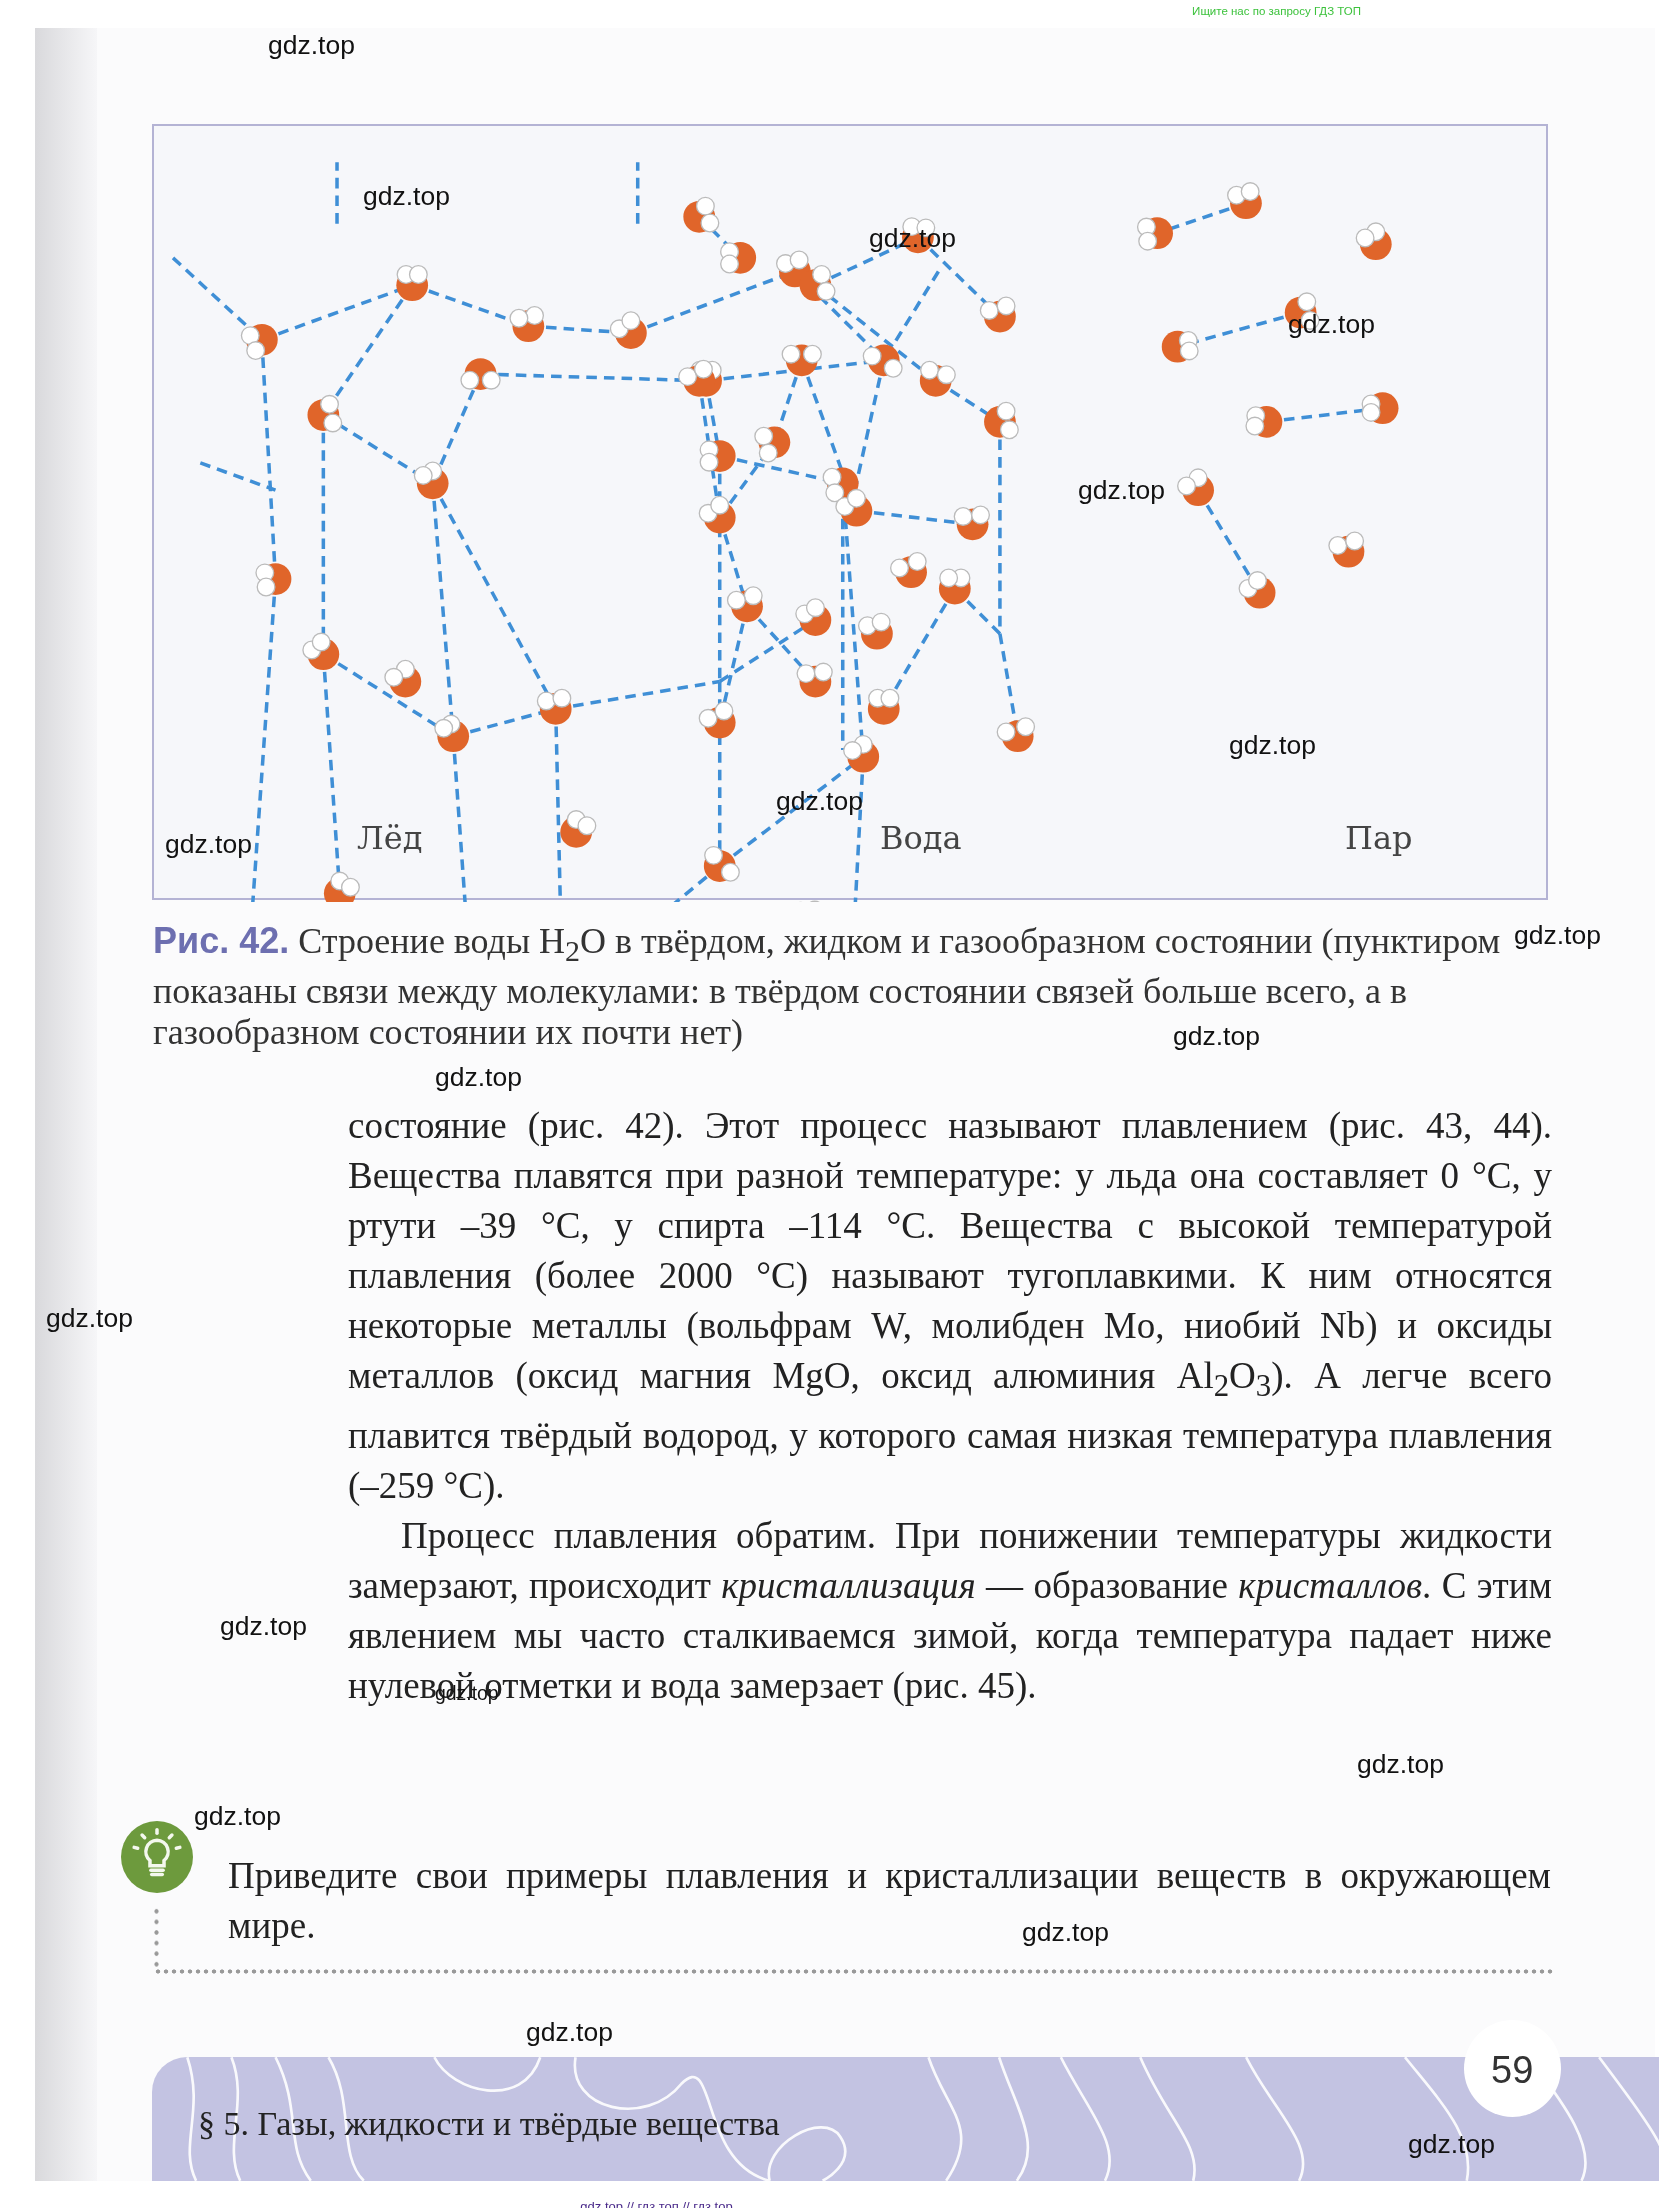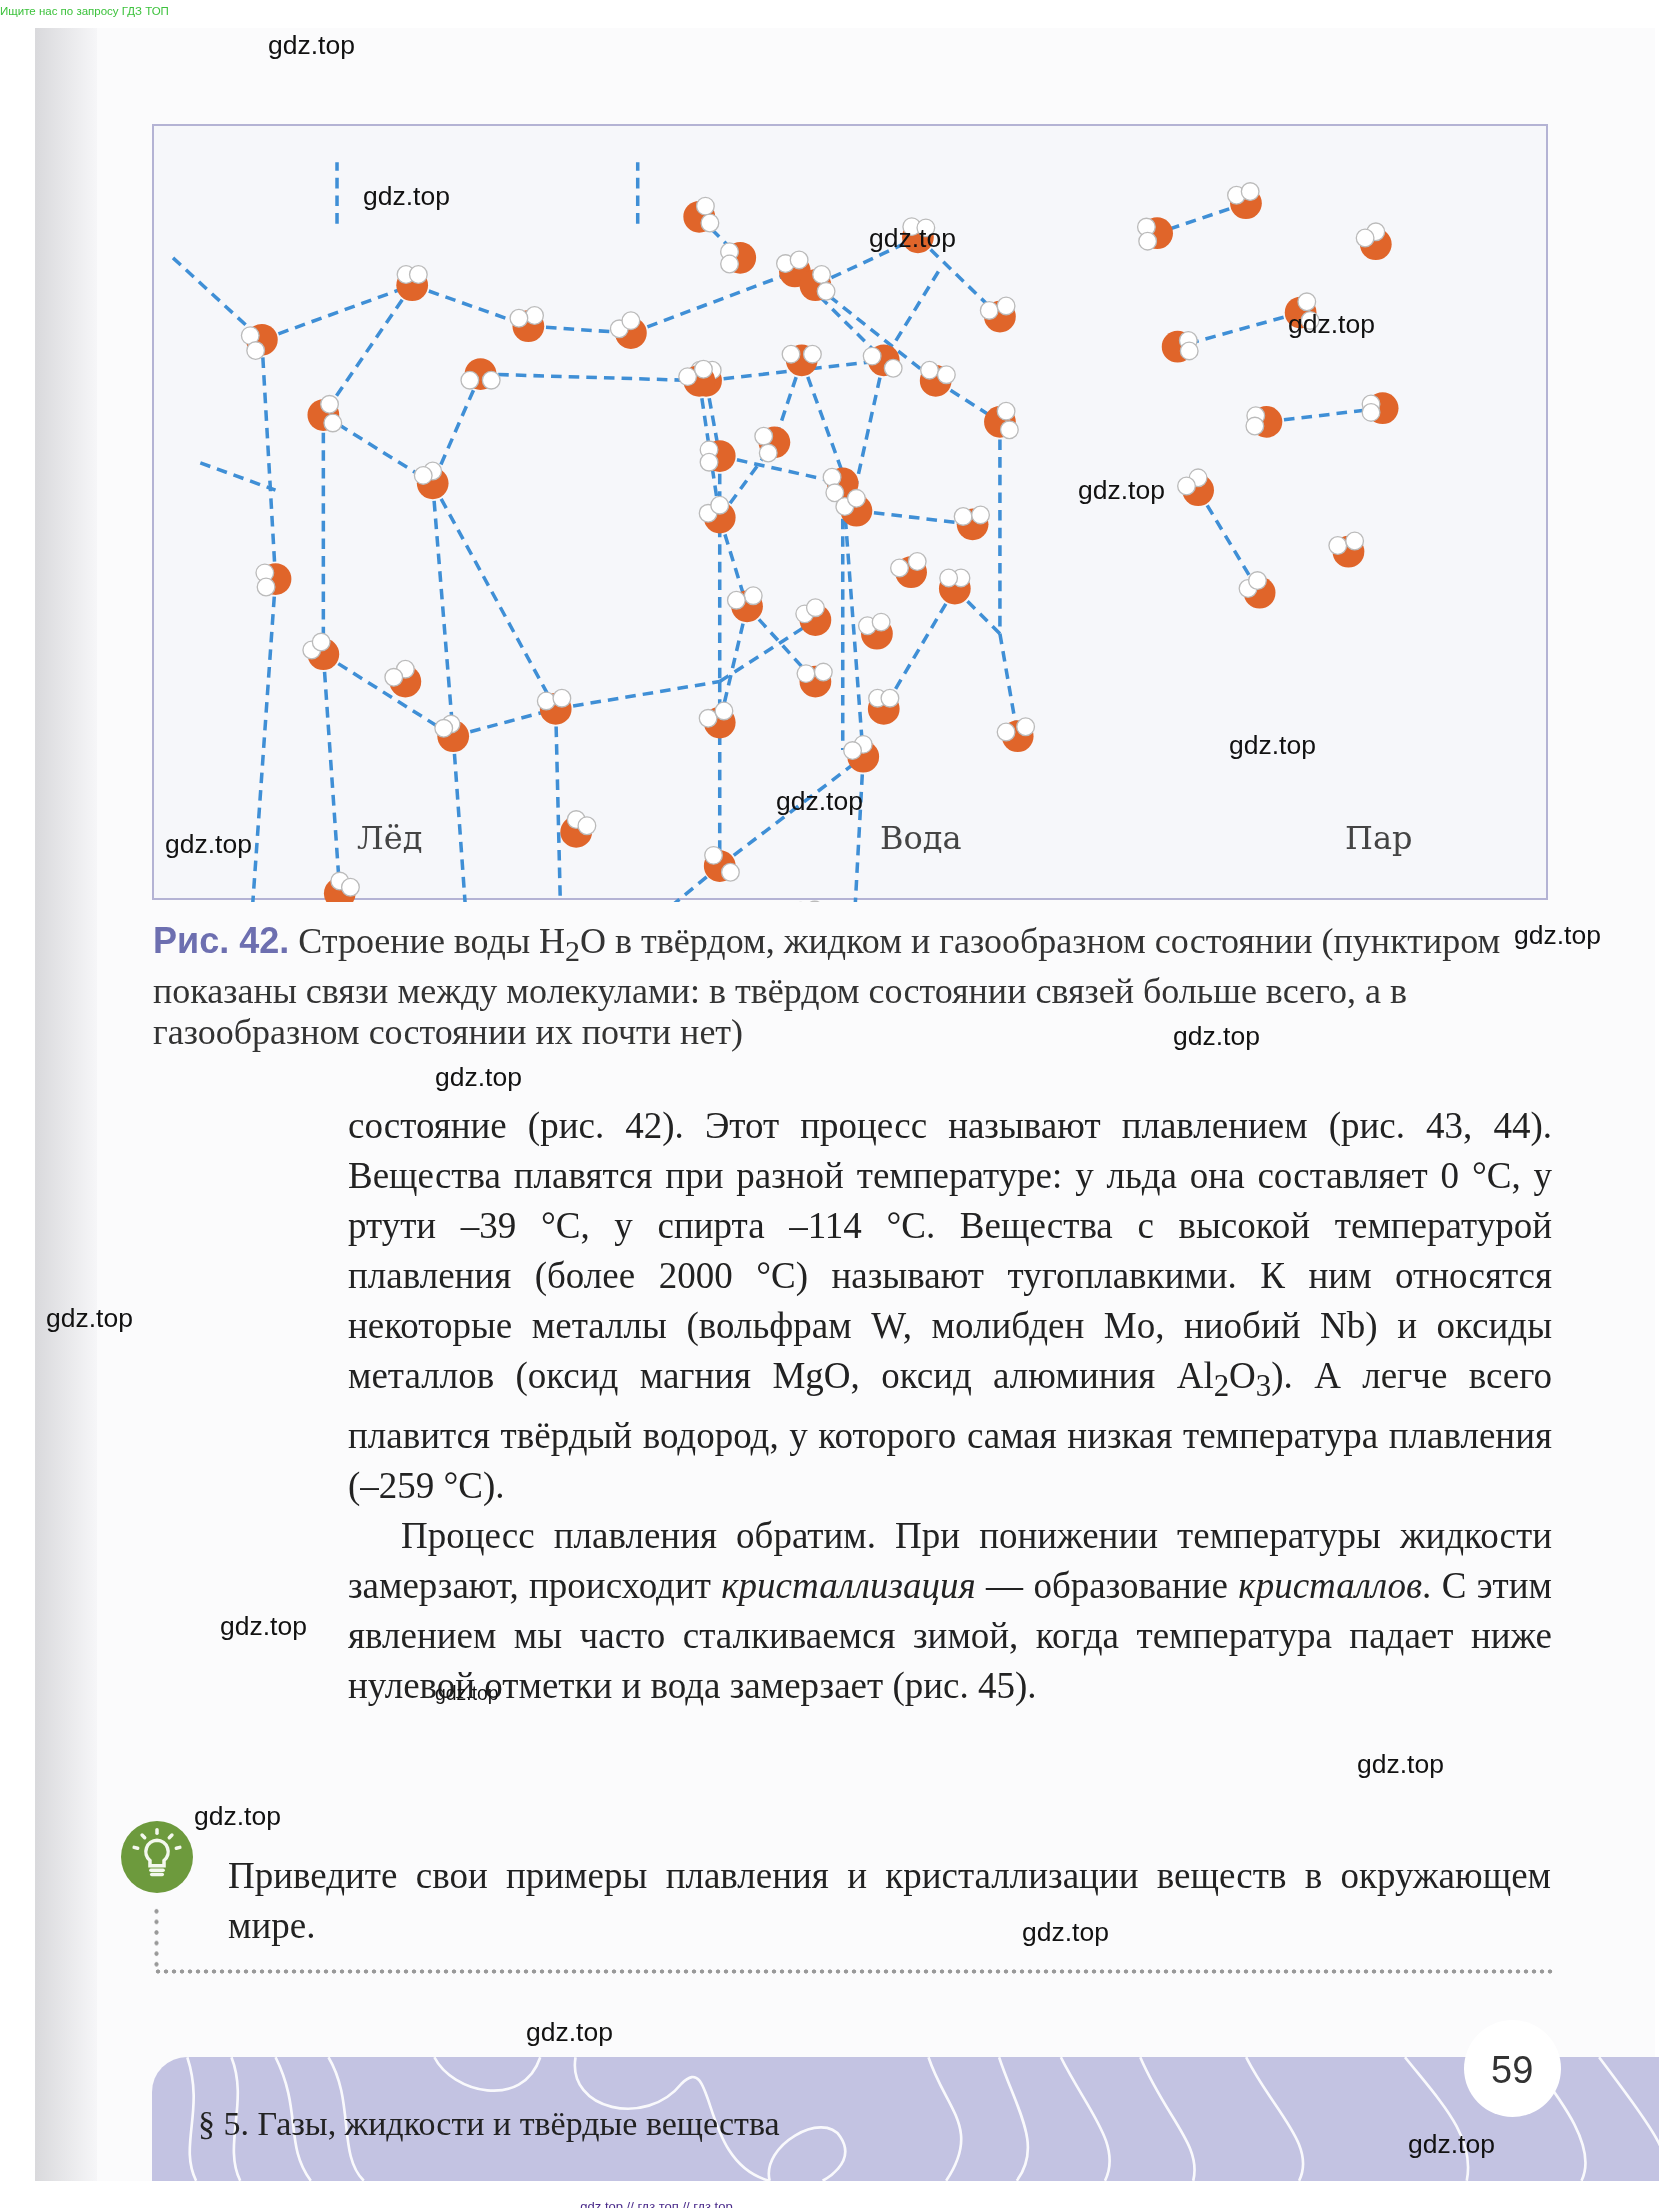--- a/index.html
+++ b/index.html
@@ -1,17 +1,17 @@
 <!DOCTYPE html>
 <html style="font-size:14px"><head>
 <meta charset="utf-8">
 <style>
   html, body { margin:0; padding:0; }
   body { width:1659px; height:2208px; background:#ffffff; position:relative; overflow:hidden; font-family:"DejaVu Serif", serif; }
-  .top-banner { position:absolute; top:5.3px; left:0; width:1361px; text-align:left; font-family:"Liberation Sans", sans-serif; font-size:11.5px; color:#3cc23c; }
+  .top-banner { position:absolute; top:5.3px; left:0; width:1361px; text-align:right; font-family:"Liberation Sans", sans-serif; font-size:11.5px; color:#3cc23c; }
   .page { position:absolute; left:35px; top:28px; width:1620px; height:2153px; background:#fbfbfc; }
   .page-shadow { position:absolute; left:0; top:0; width:62px; height:100%; background:linear-gradient(to right,#d9d9dc,#f6f6f8); }
   .wm { position:absolute; font-family:"Liberation Sans", sans-serif; font-size:26.5px; color:#111;text-align:right; }
   .wm.small { font-size:19.4px; }
   .figure-box { position:absolute; left:152px; top:124px; width:1396px; height:776px; border:2.6px solid #b4b3d4; background:#f6f7fa; box-sizing:border-box; }
   .figure-box svg { position:absolute; left:0; top:0; }
   .state-label { position:absolute; top:819px; font-family:"DejaVu Serif", serif; font-size:32px; color:#444; }
   .caption { position:absolute; left:153px; top:920px; width:1412px; font-family:"Liberation Serif", serif; font-size:36px; line-height:41px; color:#333; }
   .caption .fig-num { color:#6d6fb0; font-family:"Liberation Sans", sans-serif; font-weight:bold; }
   .body-text { position:absolute; left:348px; top:1101px; width:1204px; font-family:"Liberation Serif", serif; font-size:37px; line-height:50px; color:#222; text-align:justify; }

